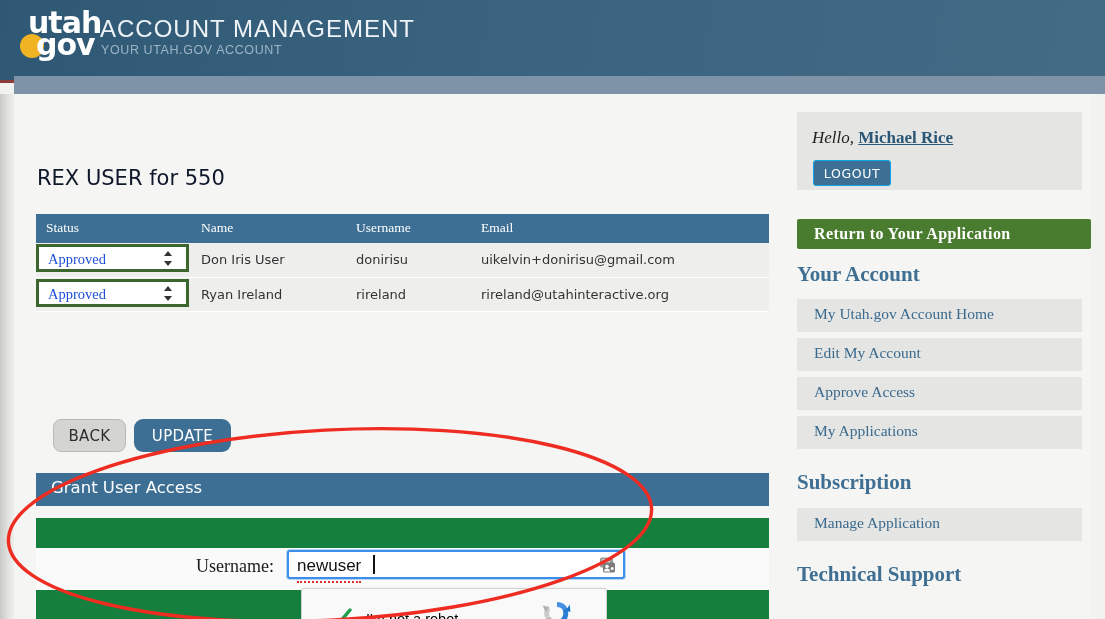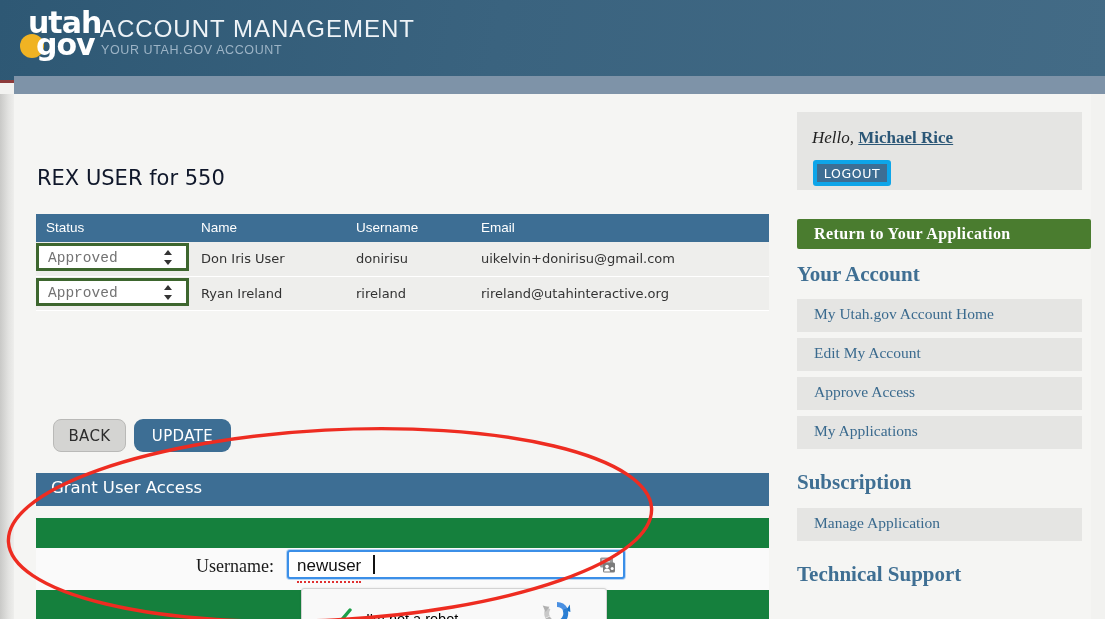--- a/index.html
+++ b/index.html
@@ -85,21 +85,21 @@
 
   
   .tbl {
     position:absolute; left:8px; top:120px; width:733px;
     border-collapse:collapse; font-size:13px;
   }
   .tbl th {
     background:#3d6e94; color:#ffffff; text-align:left;
     font-weight:400; font-size:13.5px;
     padding:6px 0 7px 10px; height:26px;
-    font-family:Liberation Sans, sans-serif;
+    font-family:Liberation Serif, serif;
   }
   .tbl td {
     background:#eeeeec; color:#333333;
     padding:0 0 0 10px; height:34px; vertical-align:middle;
     border-bottom:1px solid #ffffff;
     font-size:13px;
     font-family:"DejaVu Sans", sans-serif;
   }
   .tbl td.c-status { padding:0 0 0 0; width:155px; background:#eeeeec; }
   .tbl td.c-name { width:155px; }
@@ -107,22 +107,22 @@
   .sel-wrap {
     display:inline-block;
     border:3px solid #3d662e;
     background:#ffffff;
     width:153px; height:28px;
     position:relative;
     margin:0;
   }
   .sel-wrap .val {
     position:absolute; left:9px; top:4px;
-    font-size:14.5px; color:#737373;
-    font-family:Liberation Mono, monospace;
+    font-size:14.5px; color:#1d4ed8;
+    font-family:Liberation Serif, serif;
   }
   .sel-wrap .arrows {
     position:absolute; right:13px; top:4px; width:9px; height:15px;
   }
   .sel-wrap .arrows i {
     display:block; width:0; height:0; position:absolute; left:0;
     border-left:4.5px solid transparent; border-right:4.5px solid transparent;
   }
   .sel-wrap .arrows i.up { top:0; border-bottom:5px solid #333; }
   .sel-wrap .arrows i.dn { bottom:0; border-top:5px solid #333; }
@@ -223,21 +223,21 @@
   }
   .hello-txt b {
     font-style:normal; font-weight:bold; color:#2b5777;
     text-decoration:underline;
   }
   .btn-logout {
     position:absolute; left:16px; top:48px;
     width:78px; height:26px;
     background:#3d6e94; color:#ffffff; font-size:12.5px;
     border-radius:3px; letter-spacing:0.6px;
-    border:4px solid #0ea5e9;
+    border:1px solid #0ea5e9;
   }
   .btn-return {
     position:absolute; left:0; top:125px;
     width:294px; height:30px;
     background:#4a7c2f; color:#ffffff;
     font-family:"Liberation Serif", serif;
     font-size:16px; font-weight:bold; text-align:left; padding-left:17px;
     border-radius:2px;
   }
   .sec-head {

